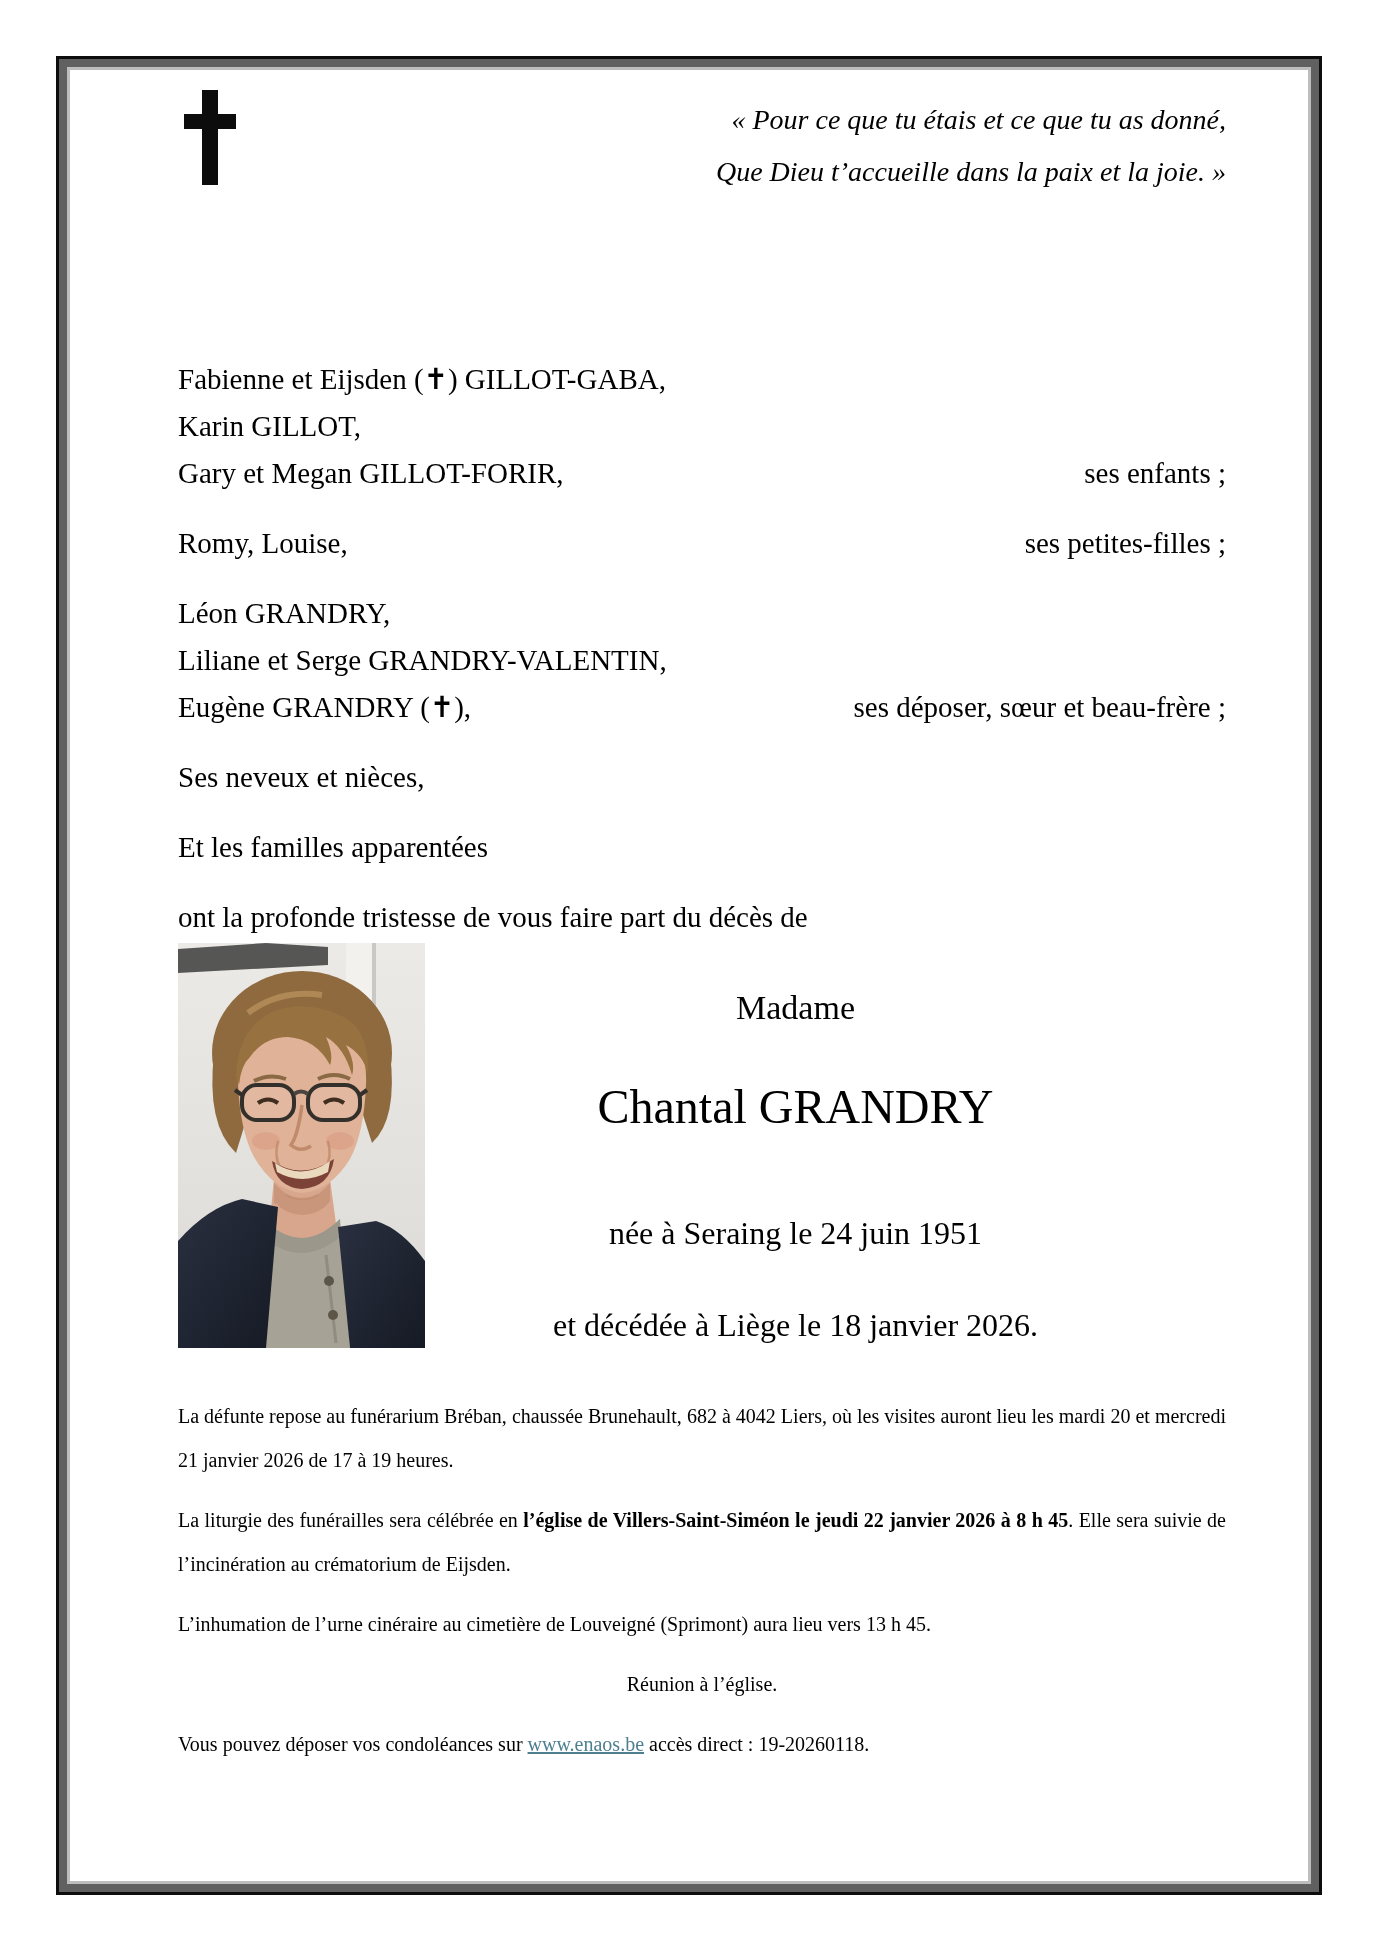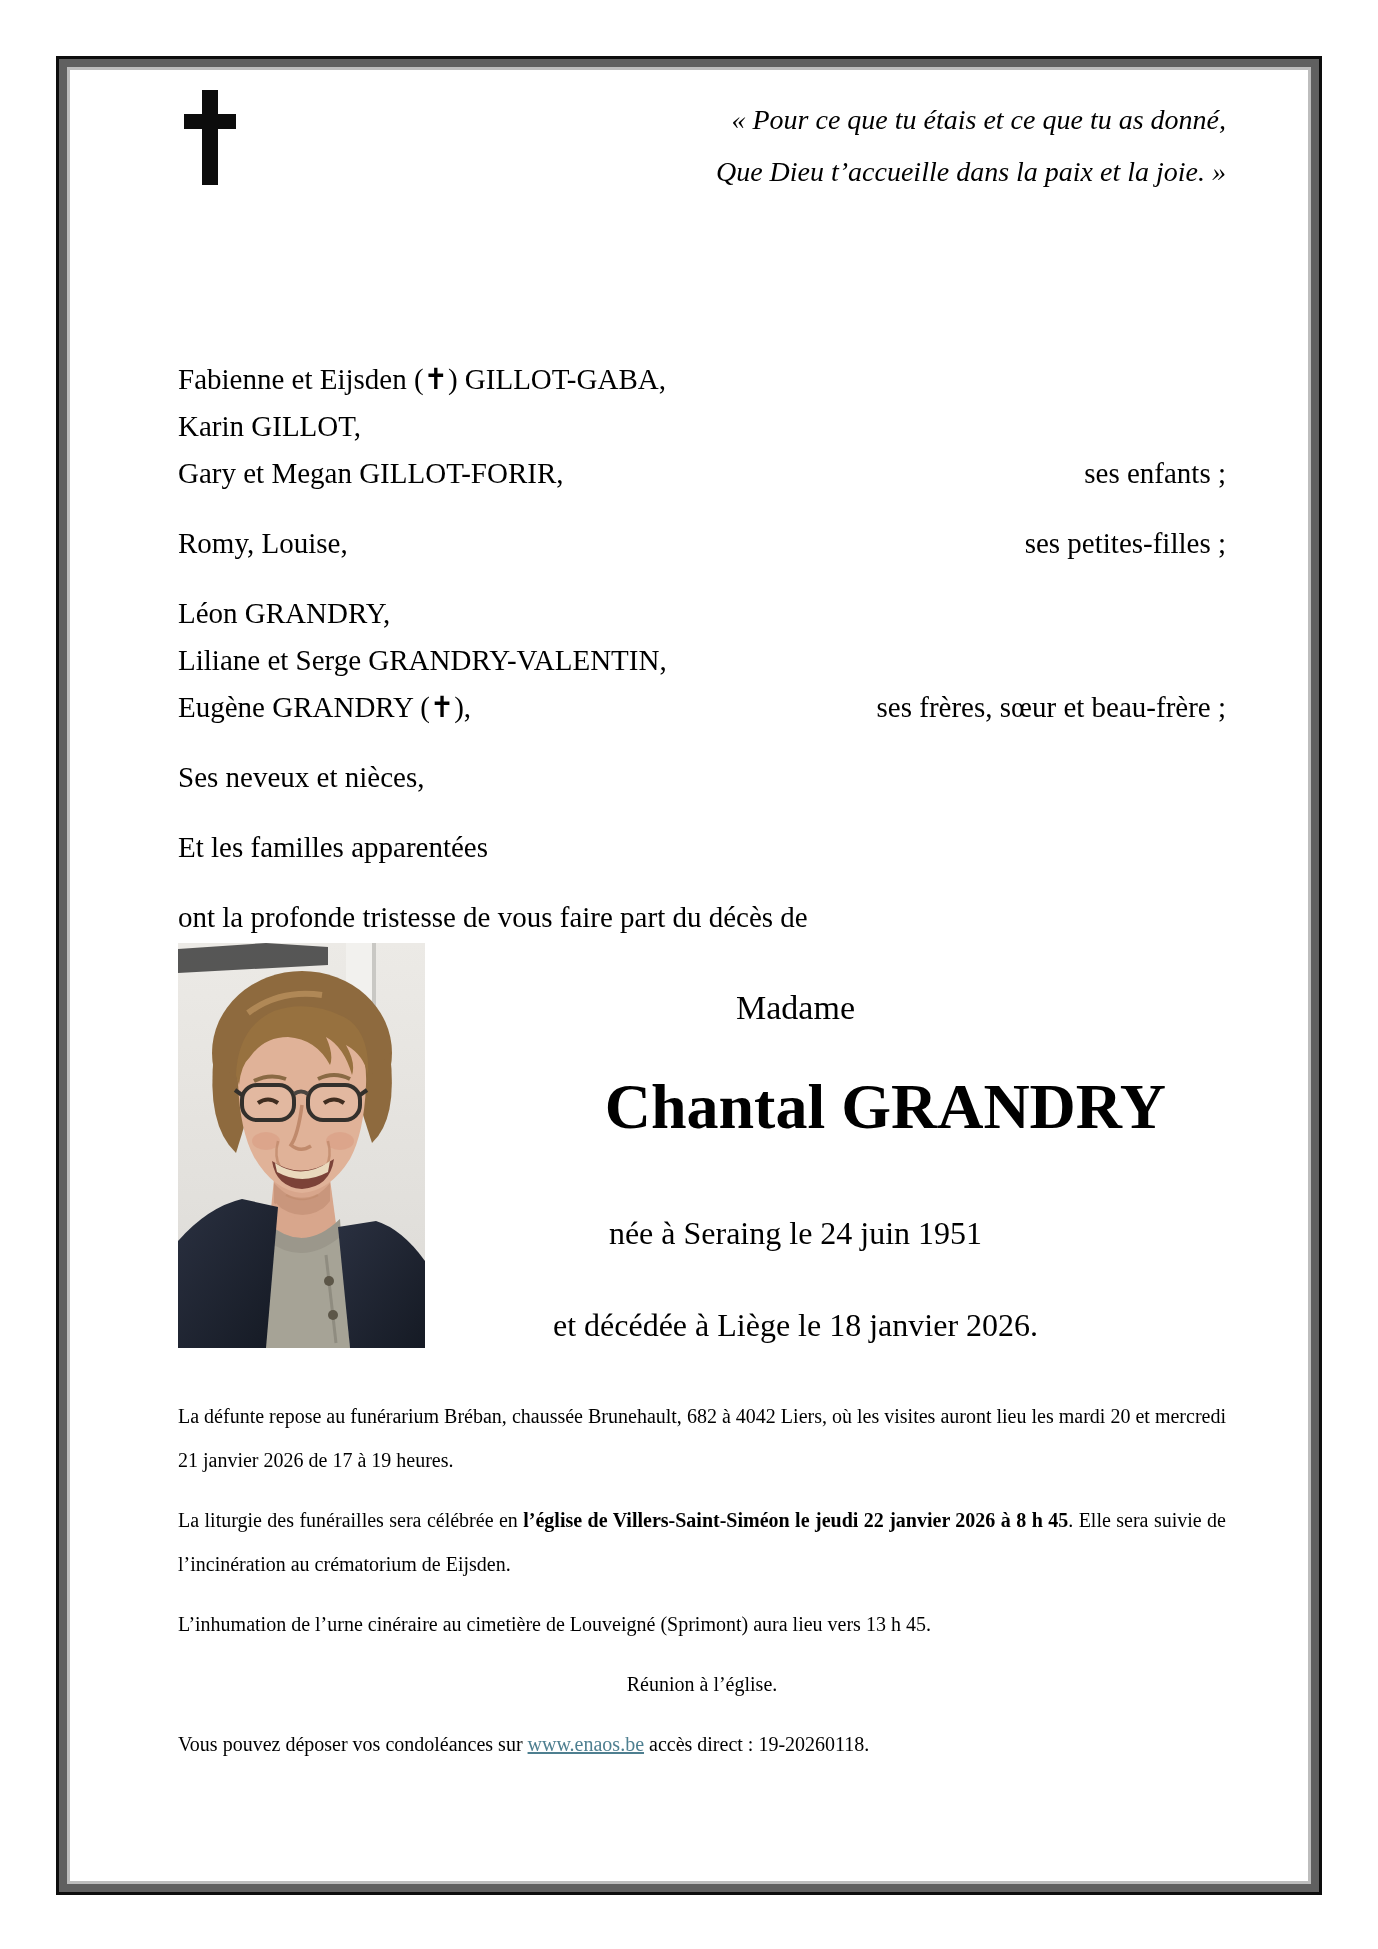--- a/index.html
+++ b/index.html
@@ -62,26 +62,25 @@
   .main { display: flex; margin-top: 2px; }
   .photo { width: 247px; height: 405px; flex: 0 0 auto; display: block; }
   .announce {
     flex: 1;
     text-align: center;
     padding: 44px 60px 0 0;
     box-sizing: border-box;
   }
   .announce-title { font-size: 34px; line-height: 42px; }
   .deceased-name {
-    font-size: 64px;
-    font-weight: bold;
+    font-size: 48px;
+    font-weight: normal;
     line-height: 80px;
     margin-top: 38px;
     white-space: nowrap;
-    text-align: right;
   }
   .birth-line { font-size: 32px; line-height: 40px; margin-top: 66px; }
   .death-line { font-size: 32px; line-height: 40px; margin-top: 52px; }
   
   .details { margin-top: 46px; }
   .details p {
     margin: 0 0 16px 0;
     font-size: 20px;
     line-height: 44px;
     text-align: justify;
@@ -134,21 +133,21 @@
 
         <div class="group">
           <div class="row">
             <span>Léon GRANDRY,</span>
           </div>
           <div class="row">
             <span>Liliane et Serge GRANDRY-VALENTIN,</span>
           </div>
           <div class="row">
             <span>Eugène GRANDRY (✝),</span>
-            <span>ses frères, sœur et beau-frère ;</span>
+            <span>ses déposer, sœur et beau-frère ;</span>
           </div>
         </div>
 
         <div class="group">
           <div class="row">
             <span>Ses neveux et nièces,</span>
           </div>
         </div>
 
         <div class="group">

